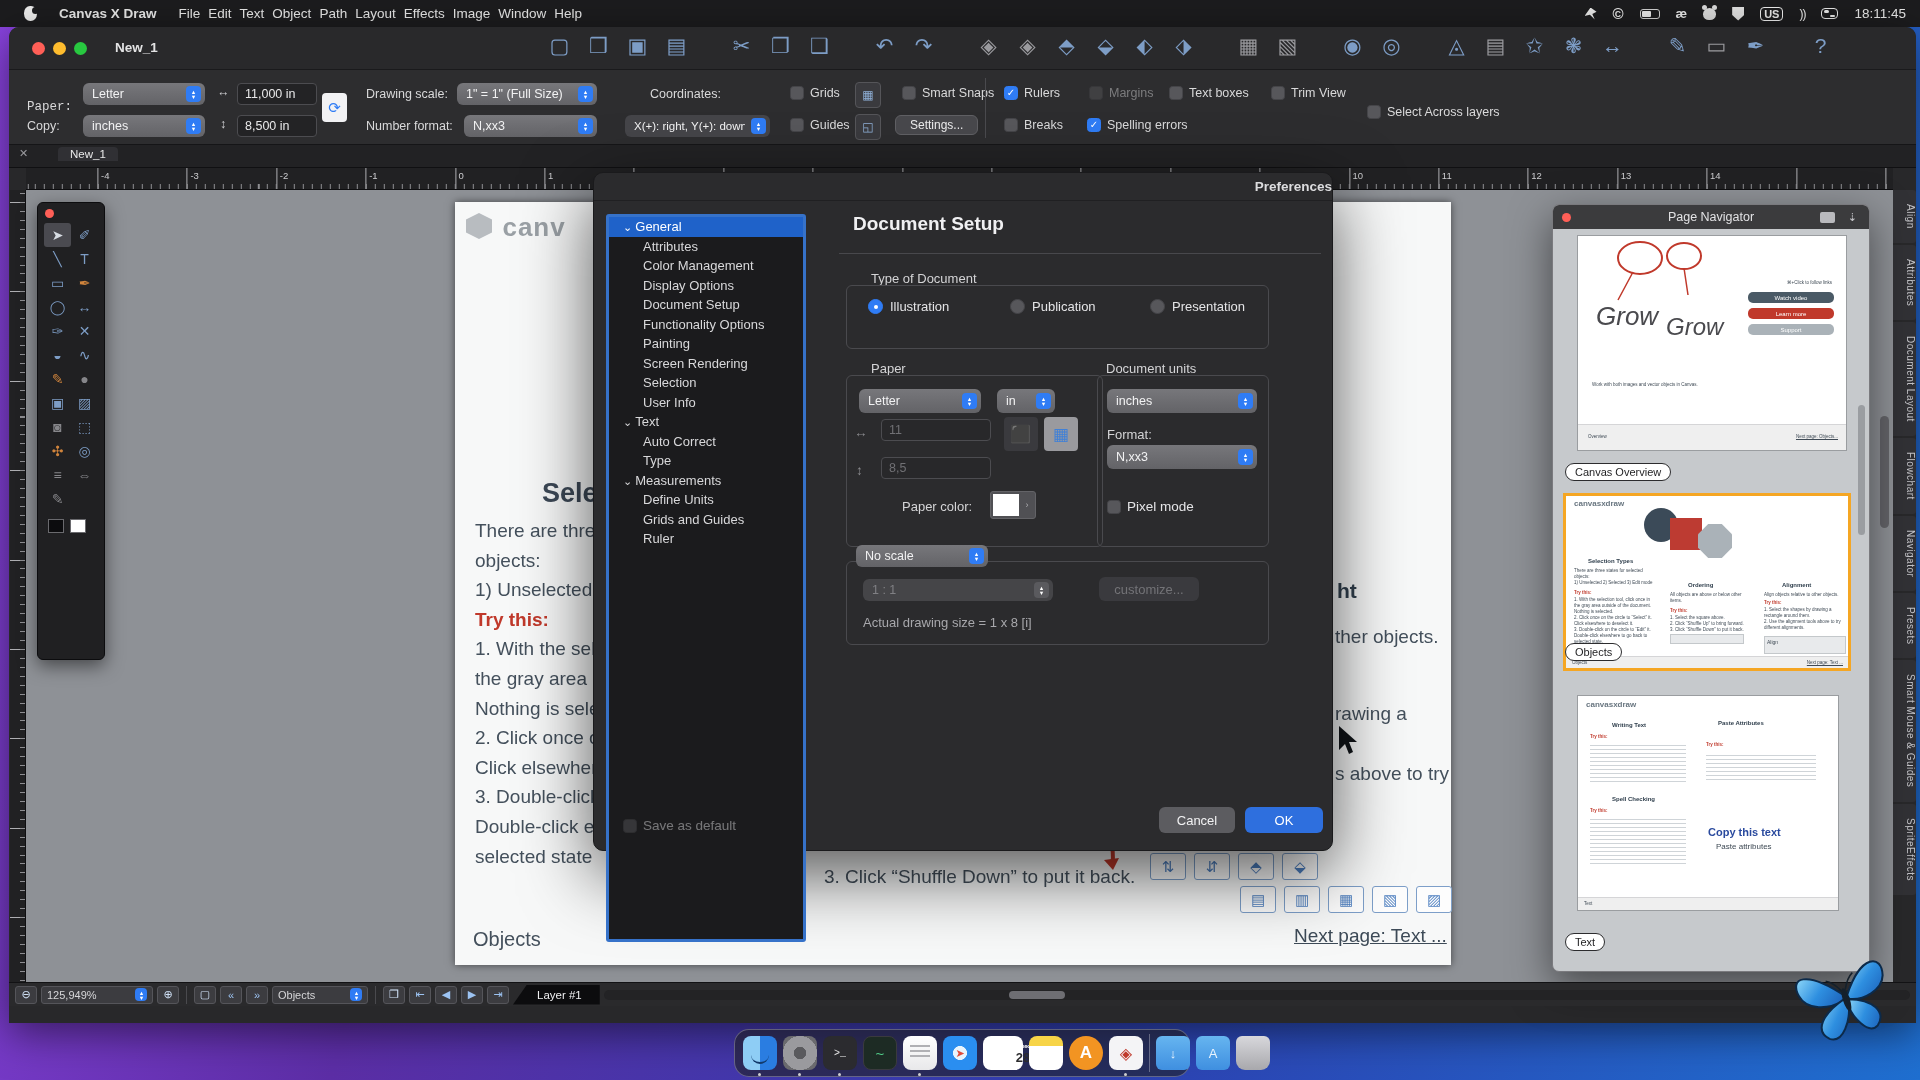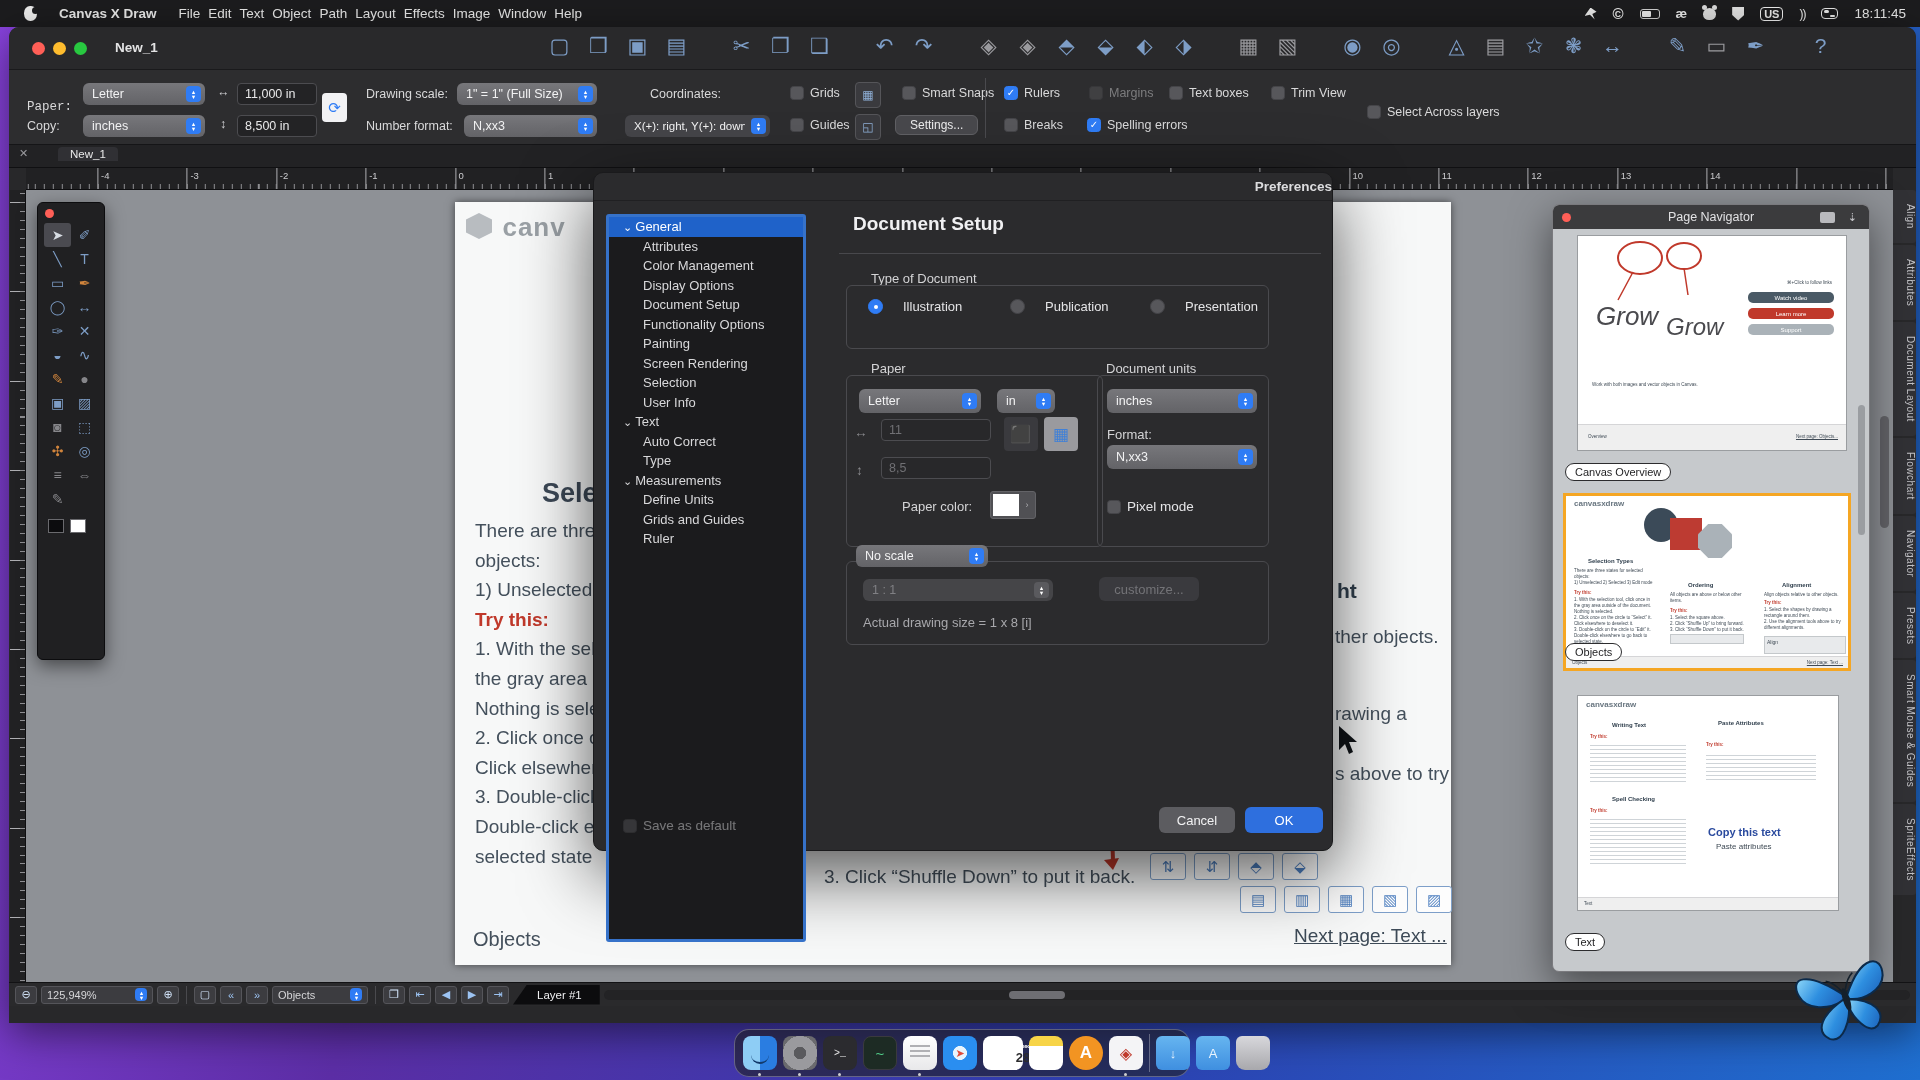--- a/index.html
+++ b/index.html
@@ -101,21 +101,21 @@
   
   .dialog{left:593px;top:172px;width:740px;height:679px;background:#2b2b2d;border-radius:10px;box-shadow:0 24px 70px rgba(0,0,0,.65);border:1px solid #1a1a1c;color:#e8e8ea;font-size:13.5px;}
   .dtitle{position:absolute;left:0;top:0;width:100%;height:28px;text-align:right;line-height:28px;font-weight:bold;color:#dcdcde;border-bottom:1px solid #202022;}
   .sidebar{position:absolute;left:12px;top:41px;width:200px;height:728px;background:#1b1b1d;border:3px solid #3672c9;border-radius:3px;overflow:hidden;}
   .sidebar .li{height:19.5px;line-height:19.5px;padding-left:34px;color:#d8d8da;font-size:13px;white-space:nowrap;}
   .sidebar .li.grp{padding-left:14px;}
   .sidebar .li.grp::before{content:"⌄ ";font-size:11px;}
   .sidebar .li.sel{background:#1f62c9;color:#fff;}
   .gbox{position:absolute;border:1px solid #4a4a4e;border-radius:6px;}
   .glabel{position:absolute;font-size:13px;color:#d4d4d6;}
-  .radio{display:flex;align-items:center;gap:20px;font-size:13px;color:#e4e4e6;}
+  .radio{display:flex;align-items:center;gap:7px;font-size:13px;color:#e4e4e6;}
   .radio .dot{width:15px;height:15px;border-radius:50%;background:#57575b;border:1px solid #454549;}
   .radio.on .dot{background:#2f7cf5;border-color:#2f7cf5;position:relative;}
   .radio.on .dot::before{content:"";position:absolute;left:4.5px;top:4.5px;width:4px;height:4px;border-radius:50%;background:#fff;}
   .field.dis{color:#707074;background:#28282a;}
   .orientbtn{width:34px;height:34px;border-radius:4px;display:flex;align-items:center;justify-content:center;font-size:17px;}
   .dbtn{border-radius:6px;font-size:13px;display:flex;align-items:center;justify-content:center;}
   .dbtn.cancel{background:#5c5c60;color:#f2f2f3;}
   .dbtn.ok{background:#2e6fde;color:#fff;}
   .dbtn.dis{background:#3a3a3e;color:#737377;}
   .dd.dis{background:#454548;color:#808084;}

